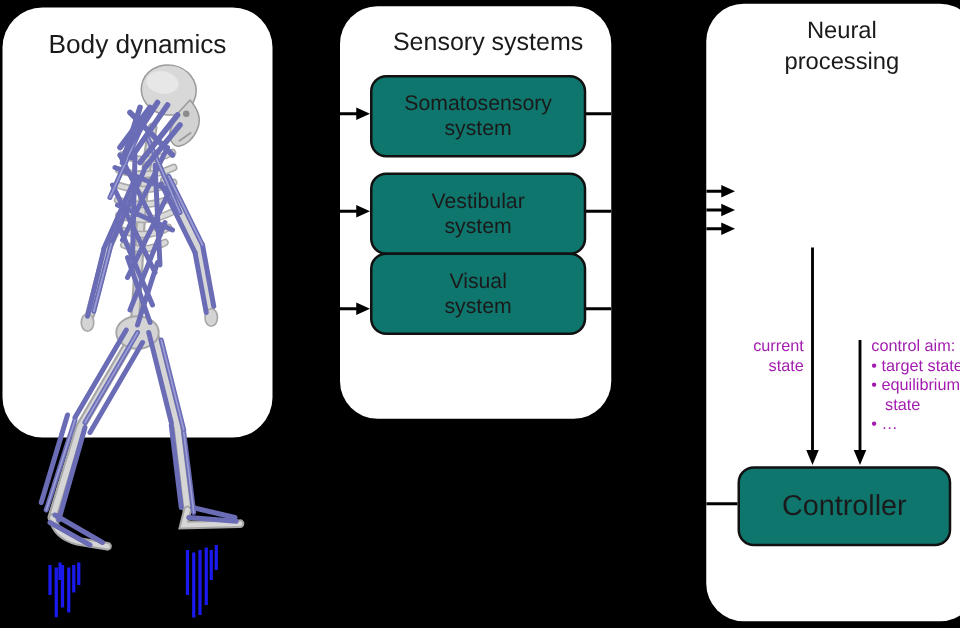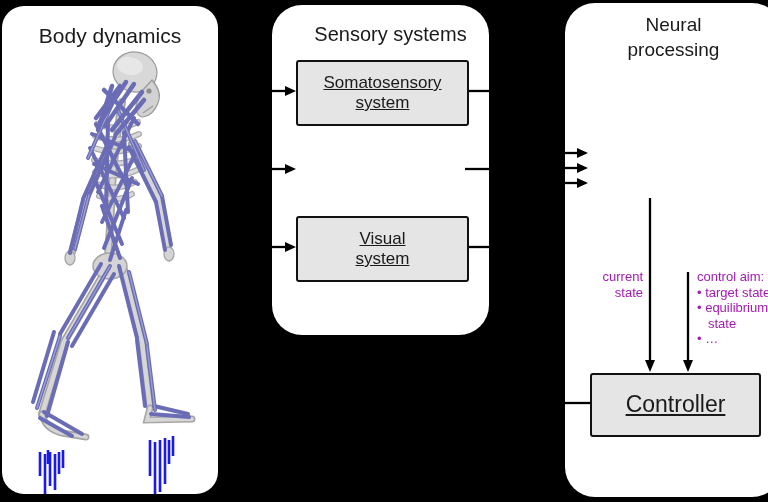--- a/index.html
+++ b/index.html
@@ -5,42 +5,42 @@
   html,body{margin:0;padding:0;}
   body{
     width:768px;height:502px;position:relative;overflow:hidden;
     background:#000000;
     font-family:"Liberation Sans", sans-serif;
     color:#1a1a1a;
   }
   .panel{
     position:absolute;background:#ffffff;border-radius:30px;
   }
-  #panel-body{left:2px;top:6px;width:216px;height:488px;border-radius:22px;}
+  #panel-body{left:2px;top:6px;width:216px;height:344px;border-radius:32px;}
   #panel-sensory{left:272px;top:5px;width:217px;height:330px;}
   #panel-neural{left:565px;top:3px;width:217px;height:494px;}
   .panel-title{
     position:absolute;left:0;right:0;text-align:center;
     font-size:20px;line-height:1.3;color:#1a1a1a;
   }
   #panel-body .panel-title{top:16px;font-size:21px;}
   #panel-sensory .panel-title{top:16px;font-size:20px;padding-left:20px;}
   #panel-neural .panel-title{top:10px;font-size:19px;}
   #panel-neural .panel-title span{display:inline-block;max-width:110px;}
 
   .node-box{
-    position:absolute;background:#e5e5e5;border:2.3px solid #111111;
-    border-radius:3px;display:flex;align-items:center;justify-content:center;
-    text-align:center;font-size:17px;line-height:1.18;text-decoration:underline;
+    position:absolute;background:#0f766e;border:2.3px solid #111111;
+    border-radius:13px;display:flex;align-items:center;justify-content:center;
+    text-align:center;font-size:17px;line-height:1.18;
   }
   .node-box .lbl{display:inline-block;}
   .s-box{left:24px;width:169px;height:62px;}
   #box-somato{top:55px;}
   #box-vestibular{top:133px;}
-  #box-visual{top:211px;}
+  #box-visual{top:197px;}
   #box-somato .lbl{max-width:125px;}
   #box-vestibular .lbl{max-width:100px;}
   #box-visual .lbl{max-width:80px;}
 
   #box-integration{left:23px;top:135px;width:169px;height:60px;}
   #box-integration .lbl{max-width:100px;}
   #box-controller{left:25px;top:370px;width:167px;height:60px;font-size:23px;}
 
   .wires{position:absolute;left:0;top:0;pointer-events:none;}
 
@@ -211,20 +211,23 @@
     <g fill="#000">
       <polygon points="24,86 13,81 13,91"></polygon>
       <polygon points="24,164 13,159 13,169"></polygon>
       <polygon points="24,242 13,237 13,247"></polygon>
     </g>
   </svg>
 
   <div class="node-box s-box" id="box-somato">
     <span class="lbl">Somatosensory system</span>
   </div>
+  <div class="node-box s-box" id="box-vestibular">
+    <span class="lbl">Vestibular system</span>
+  </div>
   <div class="node-box s-box" id="box-visual">
     <span class="lbl">Visual system</span>
   </div>
 </div>
 
 <div class="panel" id="panel-neural">
   <div class="panel-title">
     <span>Neural processing</span>
   </div>
 

